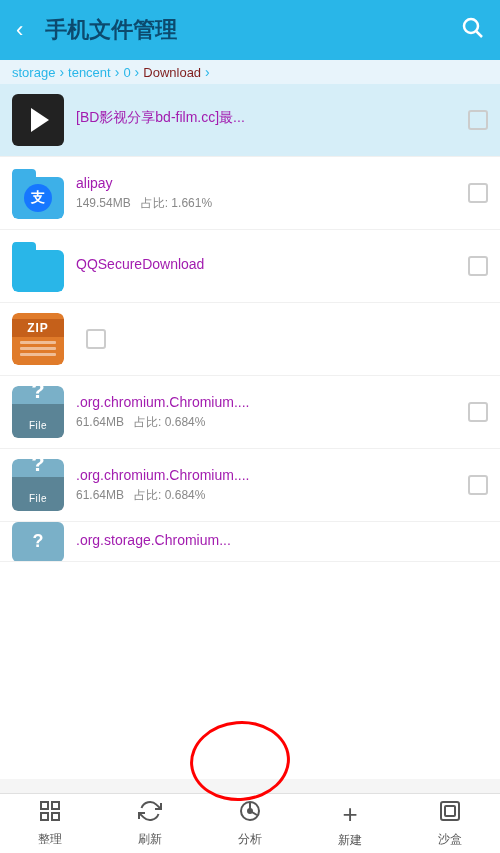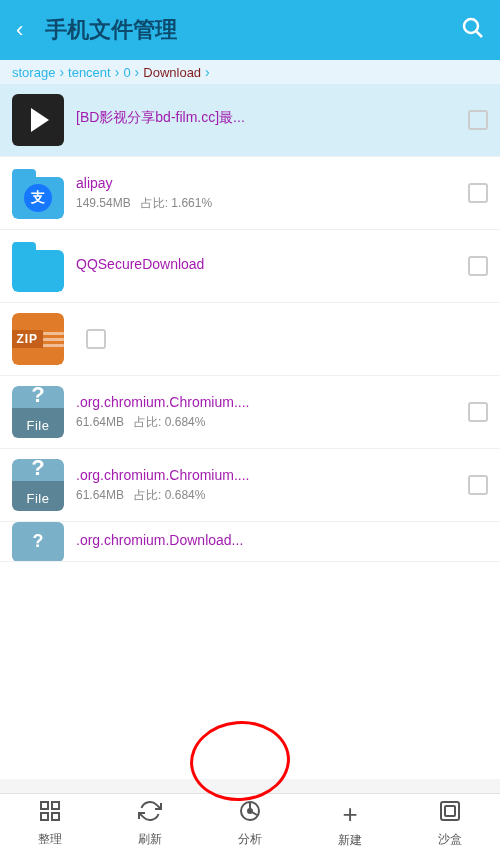--- a/index.html
+++ b/index.html
@@ -154,20 +154,21 @@
 
     
     .icon-zip {
       background: #e07b2a;
       border-radius: 6px;
       width: 52px;
       height: 52px;
       display: flex;
       align-items: center;
       justify-content: center;
+      flex-direction: column;
       color: white;
     }
     .icon-zip .zip-label {
       font-size: 12px;
       font-weight: bold;
       background: #c5601a;
       width: 100%;
       text-align: center;
       padding: 2px 0;
       letter-spacing: 1px;
@@ -277,25 +278,25 @@
       justify-content: center;
       flex-direction: column;
       color: white;
     }
     .file-q-mark {
       font-size: 22px;
       font-weight: bold;
       color: white;
     }
     .file-bottom-label {
-      font-size: 13px;
+      font-size: 10px;
       background: rgba(0,0,0,0.25);
       width: 100%;
       text-align: center;
-      padding: 10px 0;
+      padding: 16px 0;
       letter-spacing: 0.5px;
     }
   </style>
 </head>
 <body>
 
 <div class="header">
   <span class="header-back">‹</span>
   <span class="header-title">手机文件管理</span>
   <span class="header-search">
@@ -397,21 +398,21 @@
     <div class="file-checkbox"></div>
   </div>
 
   <div class="file-item" style="overflow:hidden;max-height:40px;">
     <div class="file-icon" style="margin-top:0;">
       <div class="icon-file-blue" style="height:40px;">
         <div class="file-q-mark" style="font-size:18px;">?</div>
       </div>
     </div>
     <div class="file-info">
-      <div class="file-name">.org.chromium.Download...</div>
+      <div class="file-name">.org.storage.Chromium...</div>
     </div>
   </div>
 
 </div>
 
 <div class="bottom-nav">
   <div class="nav-item">
     <span class="nav-icon">
       <svg width="24" height="24" viewBox="0 0 24 24" fill="none" stroke="#555" stroke-width="2">
         <rect x="3" y="3" width="7" height="7"></rect>

